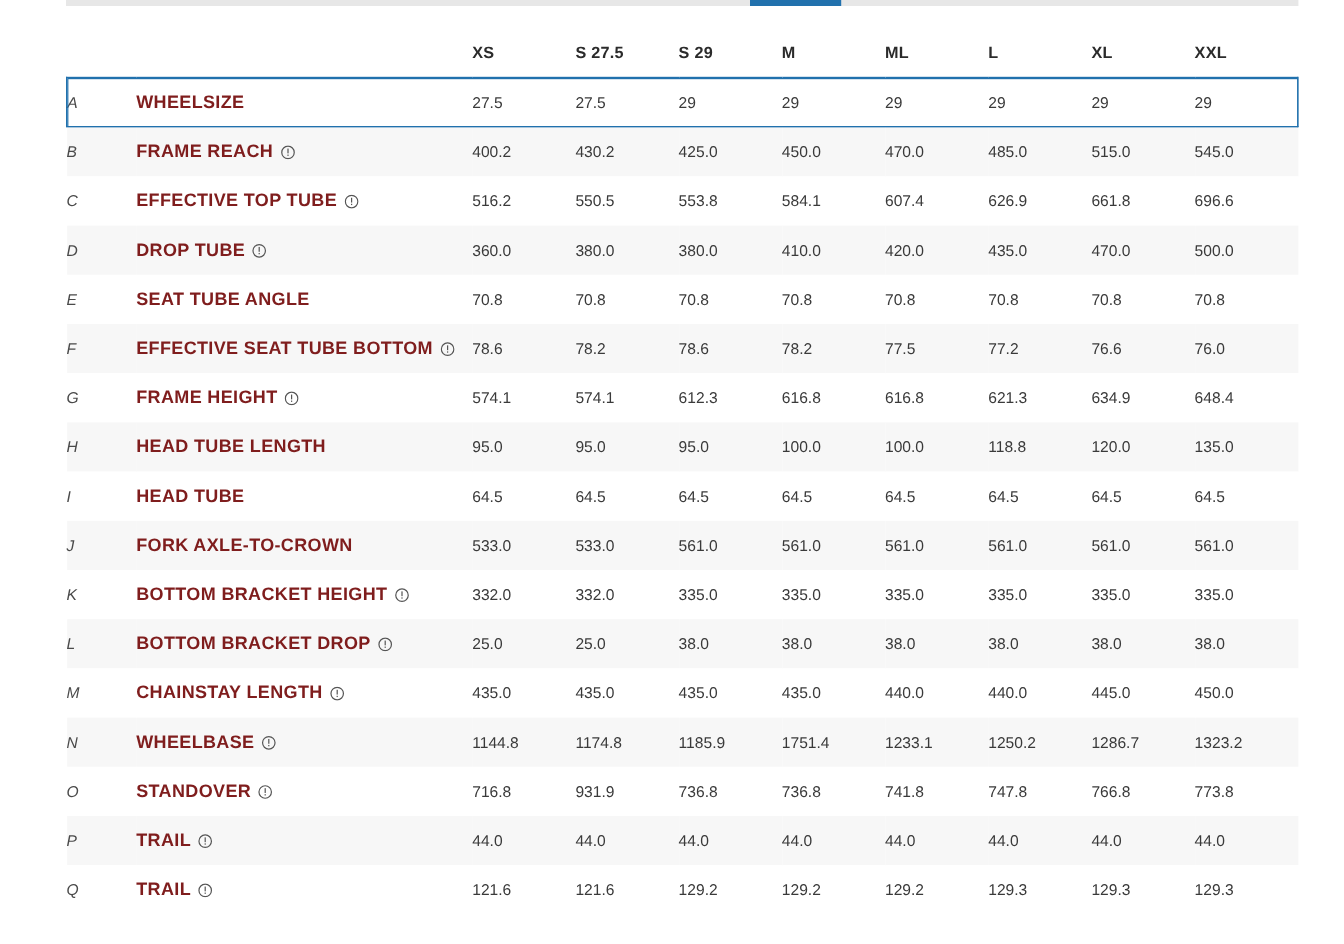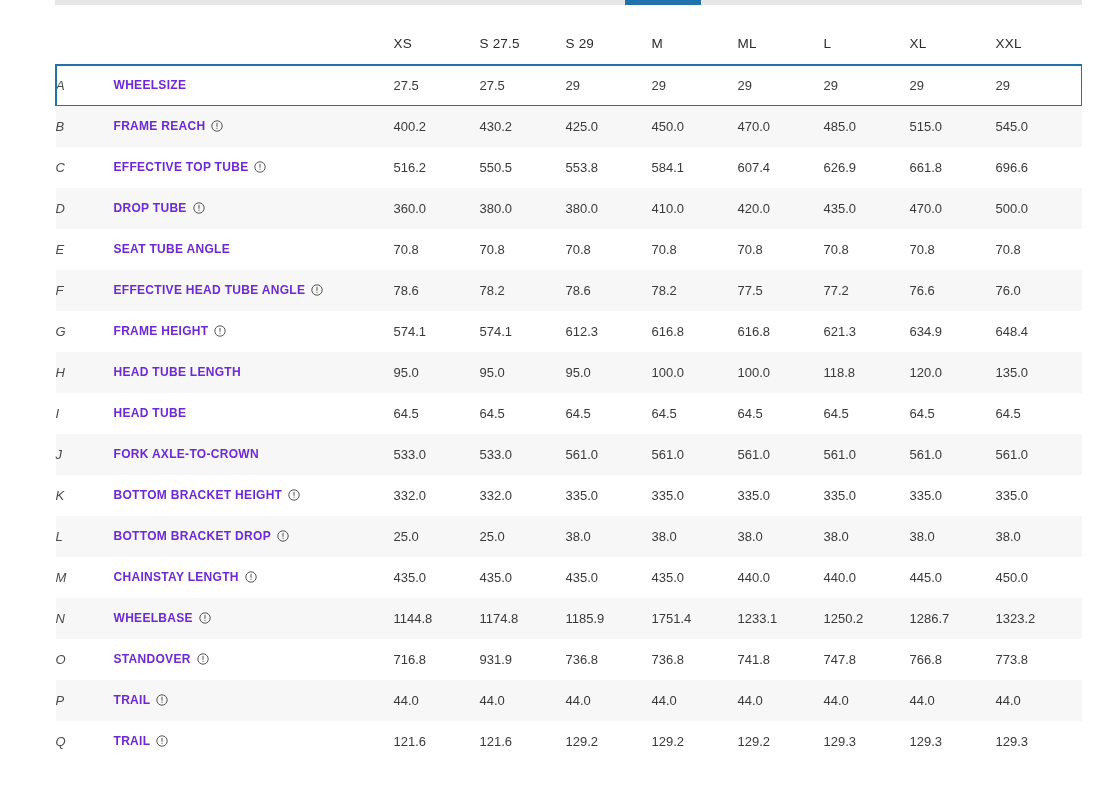--- a/index.html
+++ b/index.html
@@ -47,21 +47,21 @@
     width: 1027px;
   }
 
   
   col.c-letter { width: 58px; }
   col.c-name   { width: 280px; }
   col.c-size   { width: 86px; }
 
   table.geo thead th {
     font-size: 13.5px;
-    font-weight: normal;
+    font-weight: bold;
     color: #2b2b2b;
     text-align: left;
     padding: 0 0 0 0;
     height: 42px;
     vertical-align: middle;
     letter-spacing: 0.2px;
   }
   table.geo thead th.h-letter,
   table.geo thead th.h-name { font-weight: bold; }
 
@@ -77,23 +77,23 @@
     border-right: none;
   }
 
   .cell-letter {
     font-style: italic;
     font-size: 13px;
     color: #4a4a4a;
     padding-left: 14px;
   }
   .cell-name {
-    font-size: 12px;
+    font-size: 15px;
     font-weight: bold;
-    color: #6d28d9;
+    color: #7f1d1d;
     letter-spacing: 0.3px;
     white-space: nowrap;
   }
   .cell-val {
     font-size: 13px;
     color: #3a3a3a;
   }
 
   
   table.geo tbody tr.highlight {
@@ -223,21 +223,21 @@
           <td class="cell-val">70.8</td>
           <td class="cell-val">70.8</td>
           <td class="cell-val">70.8</td>
           <td class="cell-val">70.8</td>
           <td class="cell-val">70.8</td>
           <td class="cell-val">70.8</td>
           <td class="cell-val">70.8</td>
         </tr>
         <tr class="striped">
           <td class="cell-letter">F</td>
-          <td class="cell-name"><span>EFFECTIVE HEAD TUBE ANGLE</span><span class="info-icon"><svg width="12" height="12" viewBox="0 0 12 12" aria-hidden="true">
+          <td class="cell-name"><span>EFFECTIVE SEAT TUBE BOTTOM</span><span class="info-icon"><svg width="12" height="12" viewBox="0 0 12 12" aria-hidden="true">
                 <circle cx="6" cy="6" r="5.2" fill="none" stroke="#555555" stroke-width="1"></circle>
                 <rect x="5.5" y="2.8" width="1" height="4" fill="#555555"></rect>
                 <rect x="5.5" y="7.8" width="1" height="1.1" fill="#555555"></rect>
               </svg></span></td>
           <td class="cell-val">78.6</td>
           <td class="cell-val">78.2</td>
           <td class="cell-val">78.6</td>
           <td class="cell-val">78.2</td>
           <td class="cell-val">77.5</td>
           <td class="cell-val">77.2</td>

